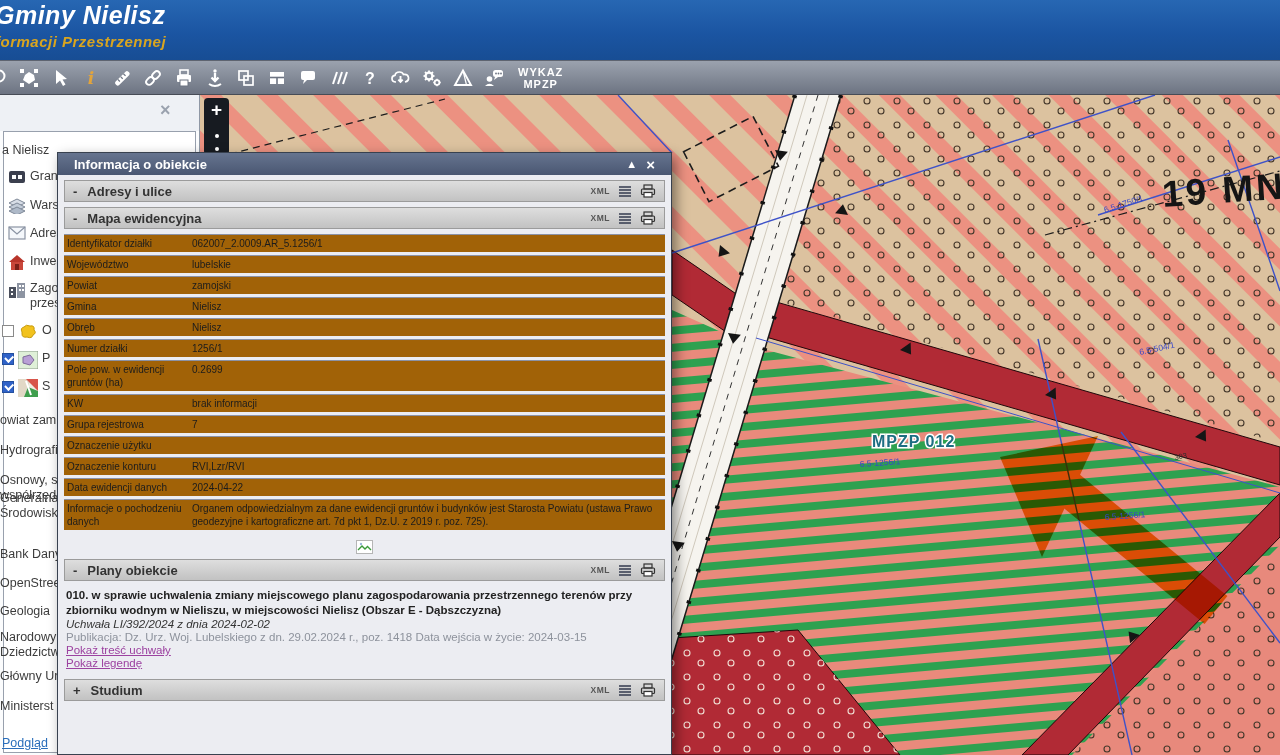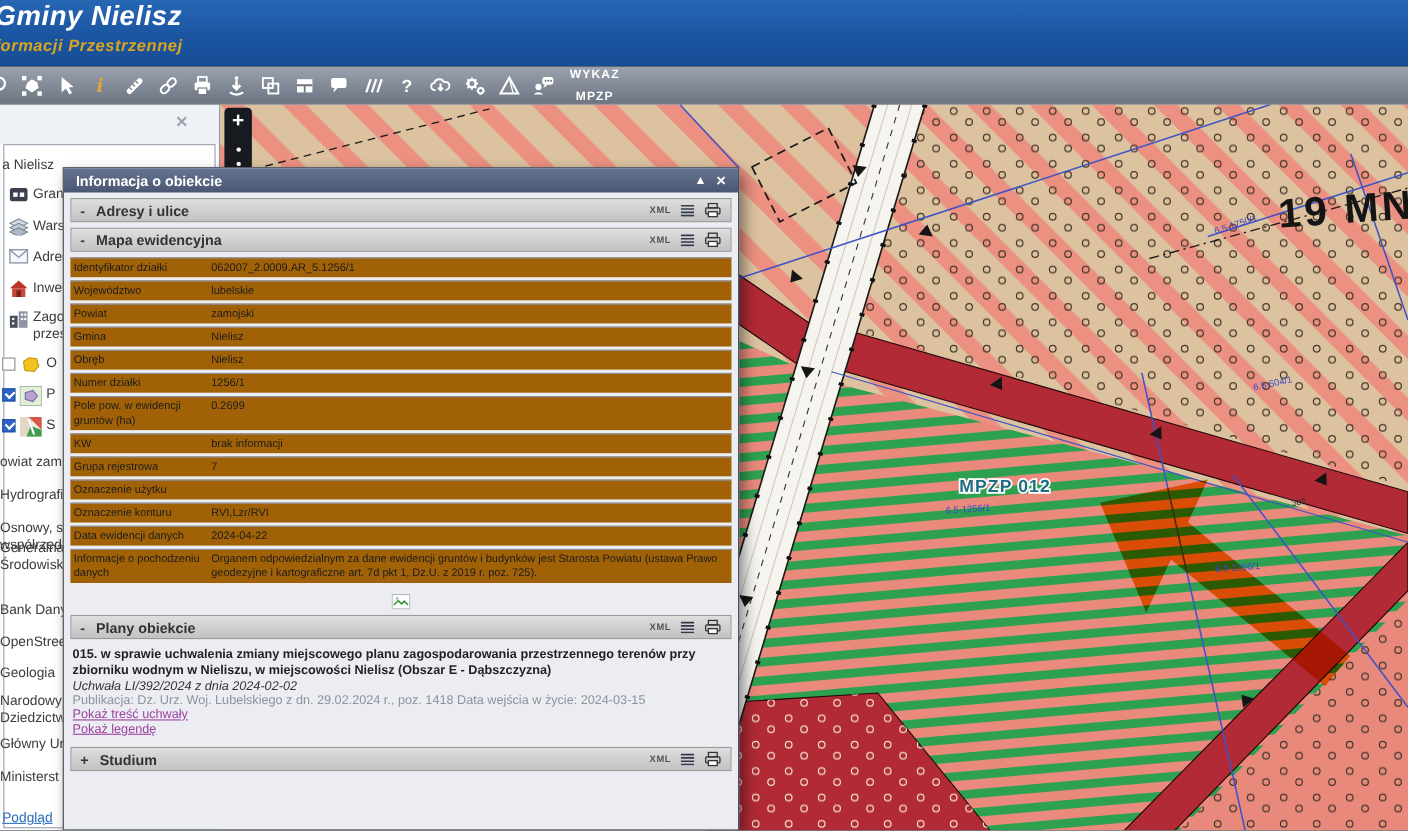--- a/index.html
+++ b/index.html
@@ -16,21 +16,21 @@
       color:#d9a51f;letter-spacing:.5px;white-space:nowrap;}
 
   
   .toolbar{position:absolute;top:60px;left:0;width:100%;height:35px;z-index:50;
            background:linear-gradient(#9ba2ae,#6d7482);
            border-top:1px solid #5e6470;border-bottom:1px solid #43btm;border-bottom:1px solid #474c56;
            display:flex;align-items:center;gap:7px;}
   .tbtn{width:24px;height:26px;flex:none;display:flex;align-items:center;justify-content:center;cursor:pointer;}
   .tbtn:first-child{margin-left:-14px;}
   .tbtn svg{display:block;}
-  .wykaz{color:#fff;font-weight:bold;font-size:11px;line-height:20px;text-align:center;
+  .wykaz{color:#fff;font-weight:bold;font-size:11px;line-height:12px;text-align:center;
          letter-spacing:1px;margin-left:5px;cursor:pointer;white-space:pre-line;}
 
   
   .mapsvg{position:absolute;left:200px;top:95px;z-index:1;}
   .zl{font-size:37px;font-weight:bold;fill:#151515;letter-spacing:3px;font-family:"Liberation Sans",sans-serif;}
   .ml{font-size:16px;font-weight:bold;fill:#1d6e82;letter-spacing:1px;paint-order:stroke;
       stroke:#ffffff;stroke-width:3px;font-family:"Liberation Sans",sans-serif;}
   .pl{font-size:8.5px;fill:#3847c8;font-family:"Liberation Sans",sans-serif;}
   .tl{font-size:7.5px;fill:#2c2c2c;font-family:"Liberation Sans",sans-serif;}
 
@@ -53,21 +53,21 @@
   .cb.on{background:#2f62c8;border-color:#24509f;position:relative;}
   .cb.on:after{content:"";position:absolute;left:2px;top:1px;width:6px;height:3.5px;
                border-left:2px solid #fff;border-bottom:2px solid #fff;transform:rotate(-45deg);}
   .sb-link{color:#2a6ebb;text-decoration:underline;cursor:pointer;}
 
   
   .dialog{position:absolute;left:57px;top:152px;width:615px;height:603px;z-index:40;
           background:#ecedf2;border:1px solid #38414f;box-shadow:4px 5px 12px rgba(0,0,0,.45);
           display:flex;flex-direction:column;}
   .dlg-title{height:22px;flex:none;background:linear-gradient(#66748f,#4a5772);color:#fff;
-             font-weight:bold;font-size:13px;display:flex;align-items:center;padding:0 11px;}
+             font-weight:bold;font-size:13px;display:flex;align-items:center;padding:0 16px;}
   .dlg-sp{flex:1;}
   .dlg-ico{color:#fff;font-size:11px;margin-left:9px;cursor:pointer;font-weight:bold;}
   .dlg-ico.x{font-size:15px;line-height:1;}
   .dlg-body{flex:1;overflow:hidden;padding:5px 6px;}
   .secbar{height:22px;background:linear-gradient(#dedede,#c2c2c2);border:1px solid #9b9b9b;
           display:flex;align-items:center;padding:0 8px;font-weight:bold;font-size:13px;color:#333;
           margin-bottom:5px;cursor:pointer;}
   .secbar .pfx{margin-right:10px;font-weight:bold;}
   .sec-icons{margin-left:auto;display:flex;align-items:center;gap:8px;}
   .xml{font-weight:bold;font-size:8.5px;color:#555;letter-spacing:.5px;cursor:pointer;}
@@ -569,21 +569,21 @@
             </svg>
           <svg width="16" height="14">
             <rect x="4" y="1" width="8" height="4" fill="none" stroke="#333" stroke-width="1.2"></rect>
             <rect x="1.5" y="5" width="13" height="5.5" rx="1" fill="none" stroke="#333" stroke-width="1.2"></rect>
             <rect x="4" y="8.5" width="8" height="4.5" fill="#fff" stroke="#333" stroke-width="1.2"></rect>
             </svg>
         </span>
       </div>
 
       <div class="planblk">
-        <div class="p-title">015. w sprawie uchwalenia zmiany miejscowego planu zagospodarowania przestrzennego terenów przy zbiorniku wodnym w Nieliszu, w miejscowości Nielisz (Obszar E - Dąbszczyzna)</div>
+        <div class="p-title">010. w sprawie uchwalenia zmiany miejscowego planu zagospodarowania przestrzennego terenów przy zbiorniku wodnym w Nieliszu, w miejscowości Nielisz (Obszar E - Dąbszczyzna)</div>
         <div class="p-res">Uchwała LI/392/2024 z dnia 2024-02-02</div>
         <div class="p-pub">Publikacja: Dz. Urz. Woj. Lubelskiego z dn. 29.02.2024 r., poz. 1418 Data wejścia w życie: 2024-03-15</div>
         <a class="p-link">Pokaż treść uchwały</a>
         <a class="p-link">Pokaż legendę</a>
       </div>
 
       <div class="secbar">
         <span class="pfx">+</span>
         <span>Studium</span>
         <span class="sec-icons">

